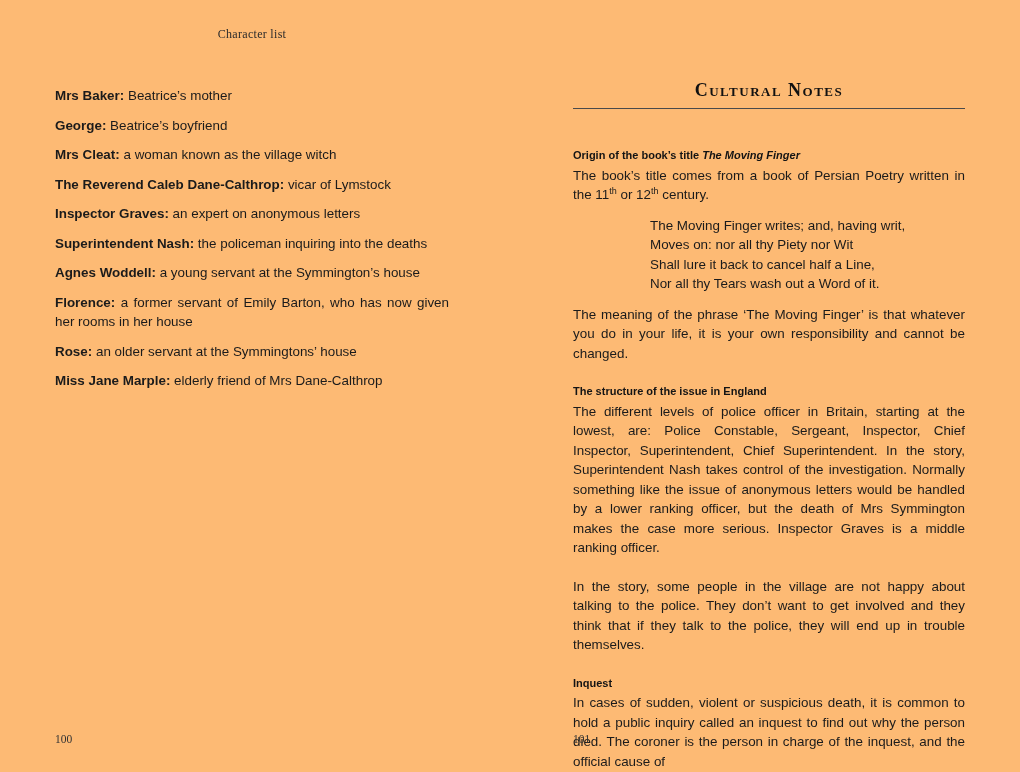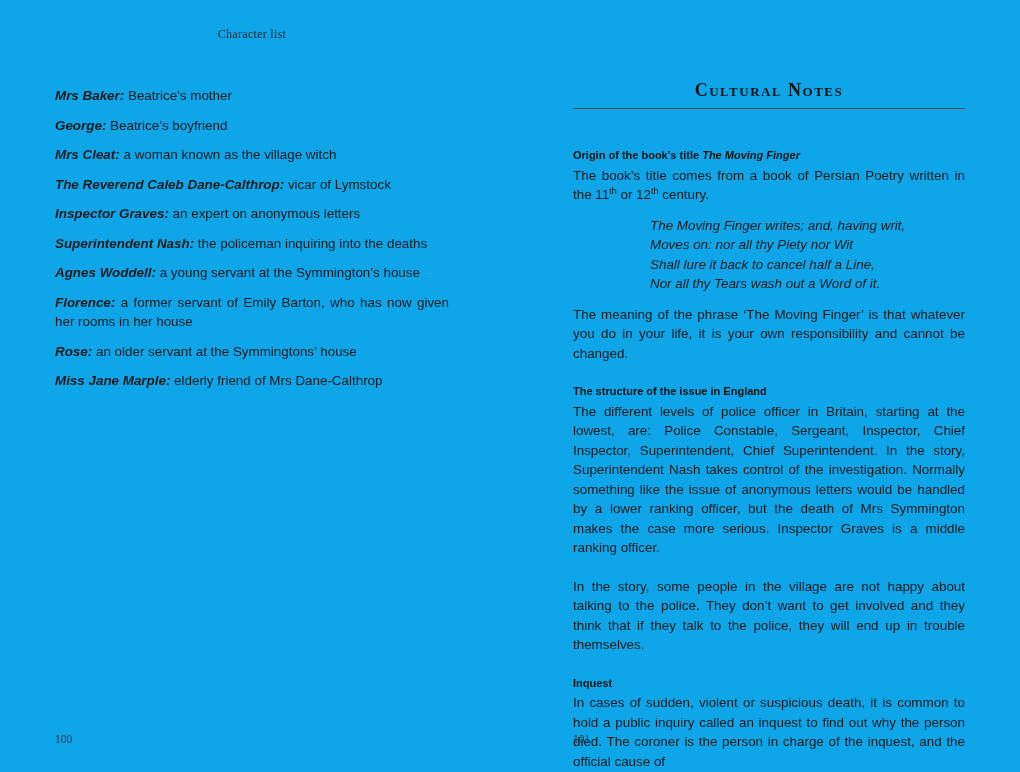--- a/index.html
+++ b/index.html
@@ -1,21 +1,21 @@
 <!DOCTYPE html>
 <html><head>
 <meta charset="utf-8">
 <style>
   * { box-sizing: border-box; }
   html, body { margin: 0; padding: 0; background: #ffffff; }
   .spread {
     position: relative;
     width: 1020px;
     height: 772px;
-    background: #0ea5e9;
+    background: #fdba74;
     font-family: "Liberation Sans", sans-serif;
     color: #1b1b1b;
     overflow: hidden;
   }
   .page { position: absolute; top: 0; height: 100%; }
   .page-left  { left: 55px;  width: 394px; }
   .page-right { left: 573px; width: 392px; }
 
   .running-header {
     position: absolute;
@@ -27,21 +27,21 @@
     color: #2b2b2b;
   }
 
   .character-list { padding-top: 86px; }
   .char-entry {
     margin: 0 0 10px;
     font-size: 13.4px;
     line-height: 19.5px;
     text-align: justify;
   }
-  .char-entry strong { font-weight: bold; font-style: italic; }
+  .char-entry strong { font-weight: bold; }
 
   .page-num {
     position: absolute;
     top: 733px; left: 0; right: 0;
     text-align: left;
     font-family: "Liberation Serif", serif;
     font-size: 11.5px;
     color: #333333;
   }
 
@@ -77,21 +77,21 @@
     text-align: justify;
     margin: 0;
   }
   .para.gap { margin-top: 19px; }
 
   .poem {
     margin: 11px 0 11px 77px;
     font-size: 13.4px;
     line-height: 19.5px;
   }
-  .poem-line { white-space: nowrap; font-style: italic; }
+  .poem-line { white-space: nowrap; }
 
   sup { font-size: 9px; vertical-align: super; line-height: 0; }
 </style>
 </head>
 <body>
 
 <div class="spread">
 
   <div class="page page-left">
     <div class="running-header">Character list</div>

